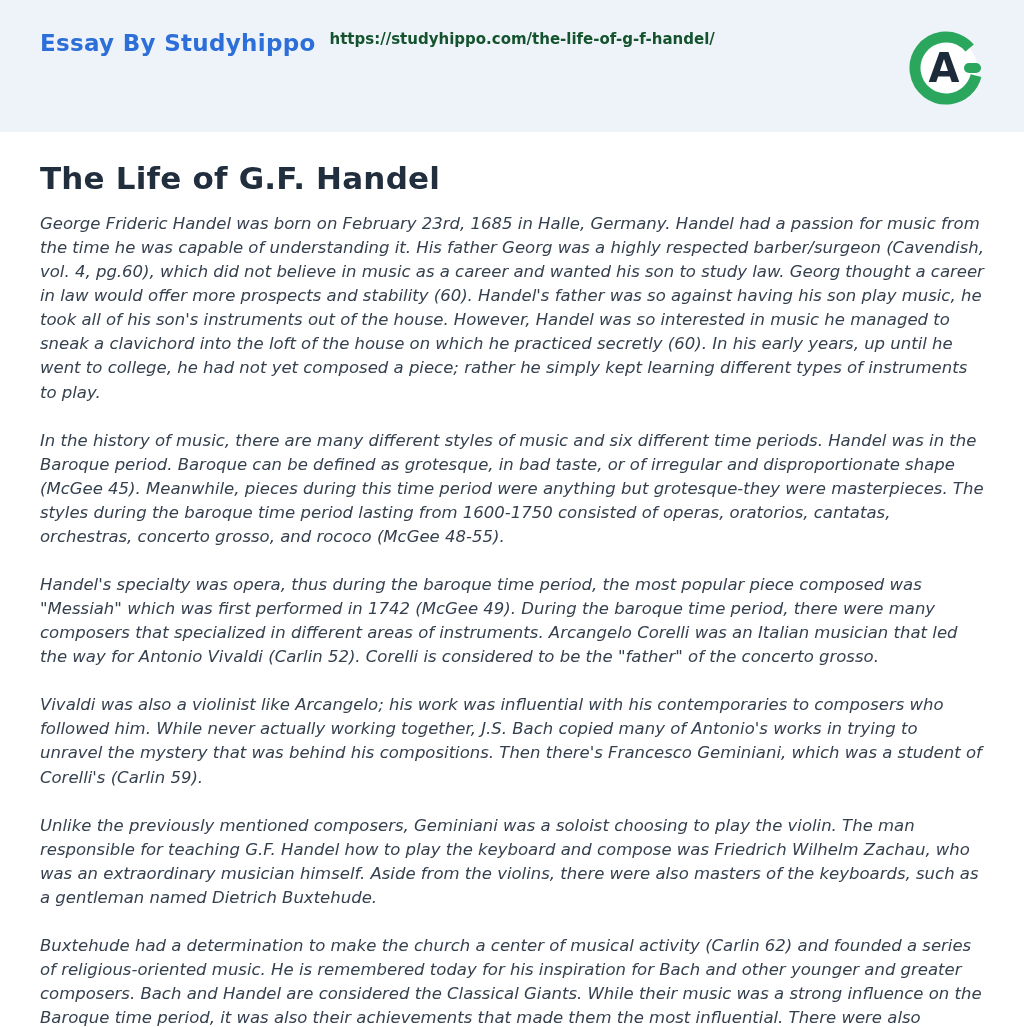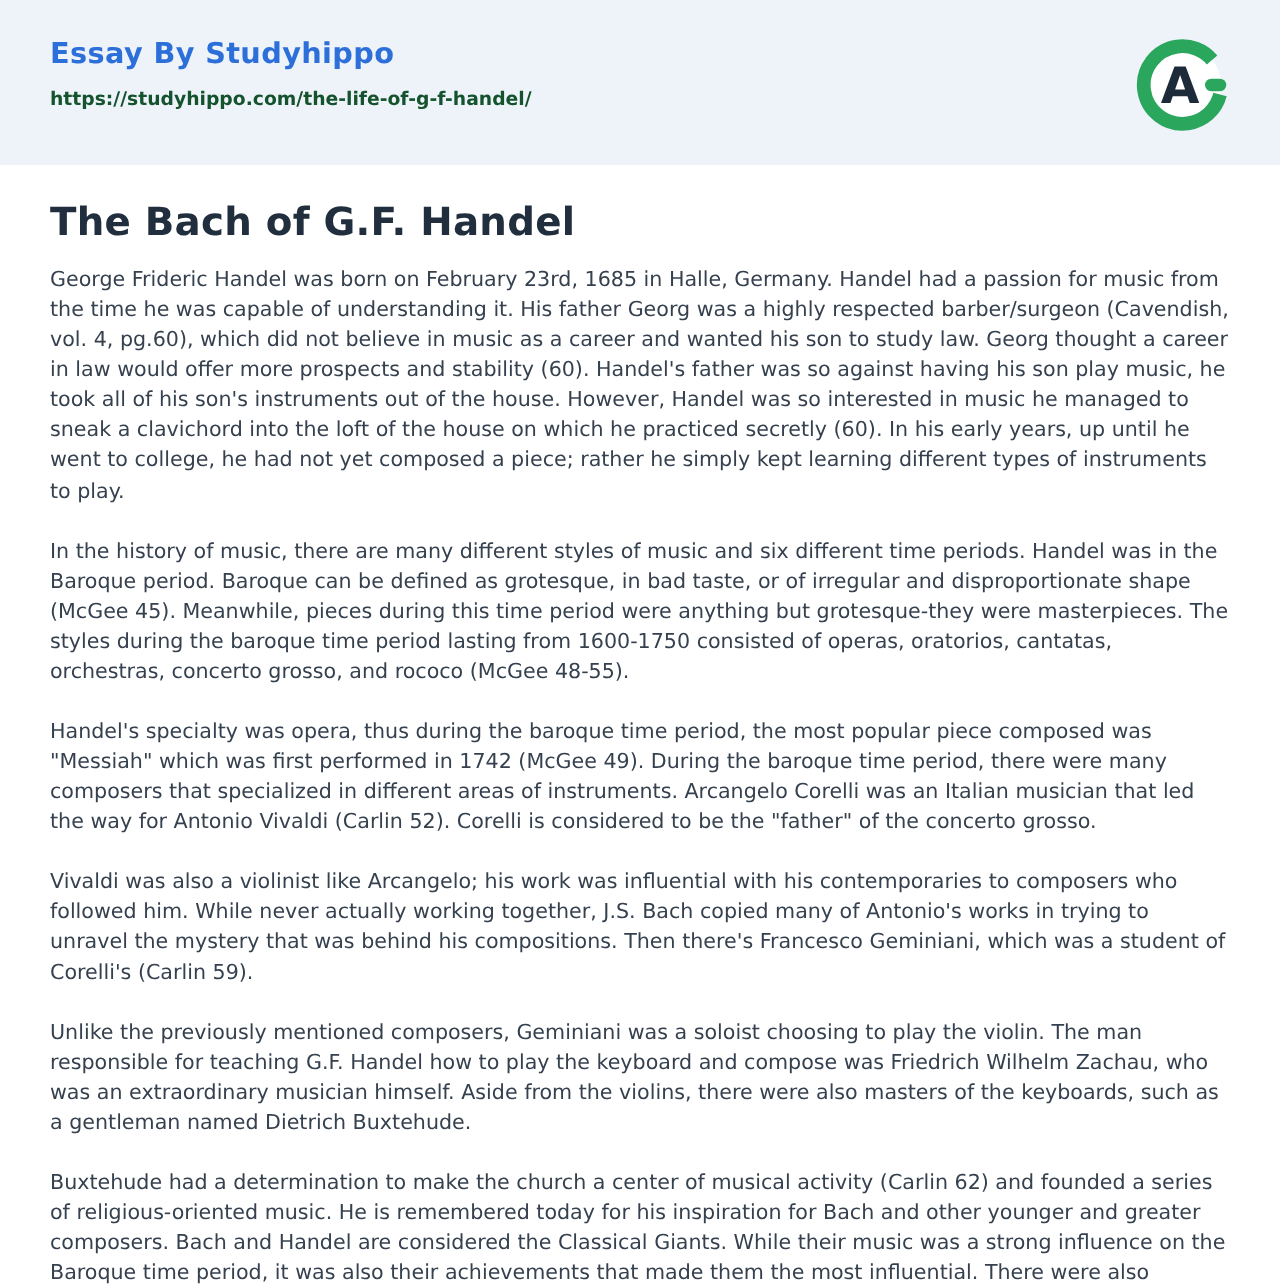--- a/index.html
+++ b/index.html
@@ -13,21 +13,21 @@
     margin: 0 auto;
     background: #ffffff;
   }
   .header {
     background: #eef3fa;
     padding: 30px 40px 26px 40px;
     display: flex;
     justify-content: space-between;
     align-items: flex-start;
   }
-  .header-left { display: flex; flex-direction: column; gap: 14px; }
+  .header-left { display: flex; flex-direction: row; gap: 14px; }
   .byline {
     color: #2d6fd9;
     font-size: 23px;
     font-weight: bold;
     letter-spacing: 0.3px;
     text-decoration: none;
     cursor: pointer;
   }
   .page-url {
     color: #14532d;
@@ -51,20 +51,21 @@
     font-weight: bold;
     letter-spacing: 0.2px;
     margin: 8px 0 16px 0;
   }
   .para {
     color: #36414f;
     font-size: 16.5px;
     line-height: 1.46;
     margin: 4px 0 24px 0;
     max-width: 944px;
+    font-style: italic;
   }
 </style>
 </head>
 <body>
 
 <div class="page">
 
   <div class="header">
     <div class="header-left">
       <a class="byline">Essay By Studyhippo</a>
@@ -77,21 +78,21 @@
         <circle cx="38" cy="38" r="31" fill="#ffffff" stroke="#2aa65d" stroke-width="11" stroke-dasharray="165 30" stroke-dashoffset="-12" transform="rotate(-8 38 38)"></circle>
 
         <rect x="56" y="33" width="17" height="10" rx="5" fill="#2aa65d"></rect>
 
         <text x="36" y="52" text-anchor="middle" font-family="DejaVu Sans, Liberation Sans, sans-serif" font-size="40" font-weight="bold" fill="#1d2a3a">A</text>
       </svg>
     </div>
   </div>
 
   <div class="content">
-    <h1 class="article-title">The Bach of G.F. Handel</h1>
+    <h1 class="article-title">The Life of G.F. Handel</h1>
 
     <div>
         <p class="para">George Frideric Handel was born on February 23rd, 1685 in Halle, Germany. Handel had a passion for music from the time he was capable of understanding it. His father Georg was a highly respected barber/surgeon (Cavendish, vol. 4, pg.60), which did not believe in music as a career and wanted his son to study law. Georg thought a career in law would offer more prospects and stability (60). Handel's father was so against having his son play music, he took all of his son's instruments out of the house. However, Handel was so interested in music he managed to sneak a clavichord into the loft of the house on which he practiced secretly (60). In his early years, up until he went to college, he had not yet composed a piece; rather he simply kept learning different types of instruments to play.</p>
         <p class="para">In the history of music, there are many different styles of music and six different time periods. Handel was in the Baroque period. Baroque can be defined as grotesque, in bad taste, or of irregular and disproportionate shape (McGee 45). Meanwhile, pieces during this time period were anything but grotesque-they were masterpieces. The styles during the baroque time period lasting from 1600-1750 consisted of operas, oratorios, cantatas, orchestras, concerto grosso, and rococo (McGee 48-55).</p>
         <p class="para">Handel's specialty was opera, thus during the baroque time period, the most popular piece composed was "Messiah" which was first performed in 1742 (McGee 49). During the baroque time period, there were many composers that specialized in different areas of instruments. Arcangelo Corelli was an Italian musician that led the way for Antonio Vivaldi (Carlin 52). Corelli is considered to be the "father" of the concerto grosso.</p>
         <p class="para">Vivaldi was also a violinist like Arcangelo; his work was influential with his contemporaries to composers who followed him. While never actually working together, J.S. Bach copied many of Antonio's works in trying to unravel the mystery that was behind his compositions. Then there's Francesco Geminiani, which was a student of Corelli's (Carlin 59).</p>
         <p class="para">Unlike the previously mentioned composers, Geminiani was a soloist choosing to play the violin. The man responsible for teaching G.F. Handel how to play the keyboard and compose was Friedrich Wilhelm Zachau, who was an extraordinary musician himself. Aside from the violins, there were also masters of the keyboards, such as a gentleman named Dietrich Buxtehude.</p>
         <p class="para">Buxtehude had a determination to make the church a center of musical activity (Carlin 62) and founded a series of religious-oriented music. He is remembered today for his inspiration for Bach and other younger and greater composers. Bach and Handel are considered the Classical Giants. While their music was a strong influence on the Baroque time period, it was also their achievements that made them the most influential. There were also masterminds such as Hayden and Mozart who added to the culmination marking the development</p>
       </div>
   </div>

